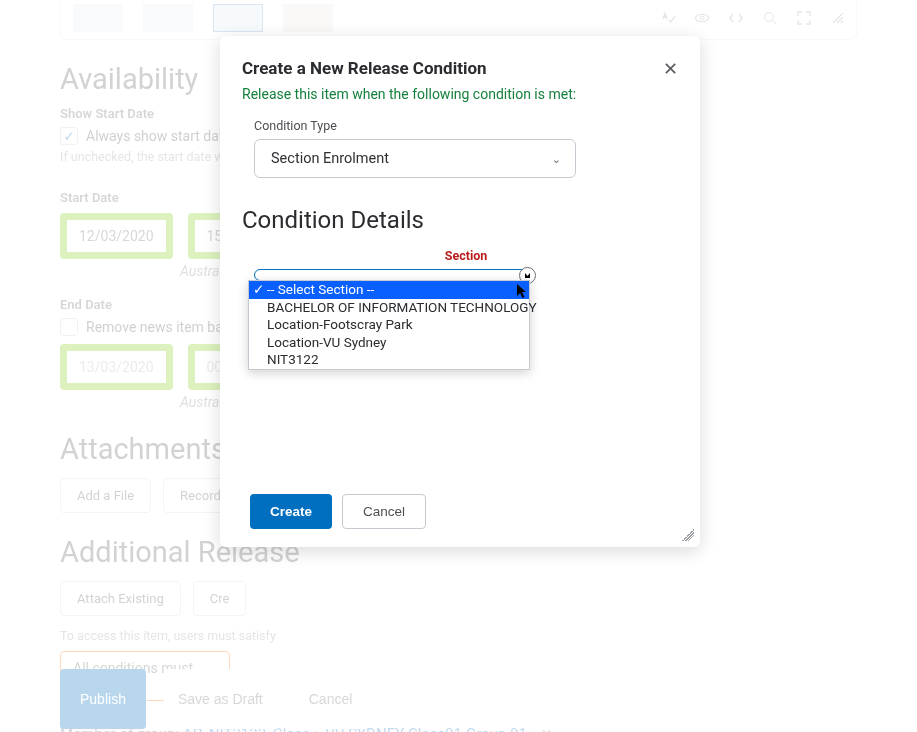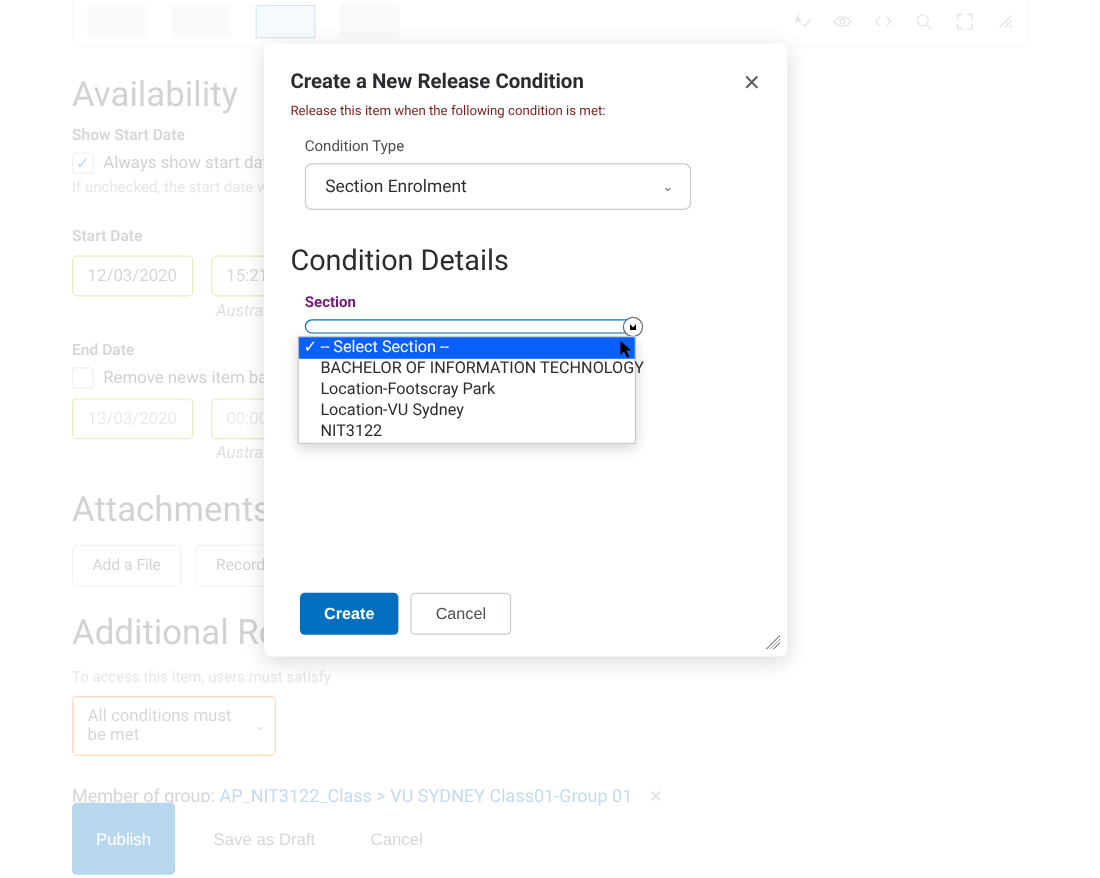--- a/index.html
+++ b/index.html
@@ -90,21 +90,21 @@
     width: 18px; height: 18px;
     border: 1px solid #c6cbd1;
     border-radius: 3px;
     display: inline-flex;
     align-items: center; justify-content: center;
     color: #257ac2;
     font-size: 14px;
   }
   .date-row { display: flex; gap: 15px; margin-top: 8px; }
   .inputish {
-    border: 1px solid #84cc16;
+    border: 7px solid #84cc16;
     border-radius: 4px;
     padding: 8px 12px;
     font-size: 14px;
     color: #6b6e73;
     min-width: 100px;
   }
   .timezone {
     font-style: italic;
     color: #8b8f95;
     font-size: 14px;
@@ -147,43 +147,43 @@
   }
   .btn-ghost {
     background:#fff; border:none;
     color:#6b6e73; font-size:14px; padding:9px 14px;
   }
 
   
   .modal {
     position: absolute;
     top: 36px; left: 220px;
-    width: 436px;
+    width: 480px;
     height: 511px;
     background: #fff;
     border-radius: 6px;
     box-shadow: 0 4px 18px rgba(0,0,0,0.15);
     padding: 22px 22px 20px 22px;
   }
   .modal-title {
     font-weight: 700;
     font-size: 17px;
     color: #2a2c2f;
   }
   .modal-close {
     position: absolute;
     top: 22px; right: 22px;
     font-size: 18px;
     color: #5c5e62;
     cursor: pointer;
   }
   .modal-desc {
     margin-top: 8px;
-    font-size: 11px;
-    color: #7f1d1d;
+    font-size: 14px;
+    color: #15803d;
   }
   .mfield-label {
     font-size: 12.5px;
     font-weight: 400;
     color: #4c4e52;
     margin-top: 16px;
     margin-left: 12px;
   }
   .m-select {
     border: 1px solid #c6cbd1;
@@ -199,23 +199,24 @@
 
   .modal h3 {
     font-weight: 400;
     font-size: 24px;
     color: #2a2c2f;
     margin: 28px 0 8px 0;
   }
   .sec-label {
     font-size: 12.5px;
     font-weight: 700;
-    color: #701a75;
+    color: #b91c1c;
     margin-top: 14px;
     margin-left: 12px;
+    text-align: center;
   }
   
   .sec-select-closed-part {
     border: 1px solid #006fbf;
     border-radius: 6px;
     width: 280px;
     height: 12px;
     margin: 6px 0 0 12px;
     position: relative;
     z-index: 2;
@@ -357,20 +358,24 @@
   </div>
   <div class="timezone">Australi</div>
 
   <h2>Attachments</h2>
   <div class="btn-row">
     <span class="btn-sm">Add a File</span>
     <span class="btn-sm">Record Au</span>
   </div>
 
   <h2>Additional Release</h2>
+  <div class="btn-row">
+    <span class="btn-sm">Attach Existing</span>
+    <span class="btn-sm">Cre</span>
+  </div>
   <div class="hint" style="margin-top:12px">To access this item, users must satisfy</div>
   <div class="dropdown-faux">
     <span>All conditions must be met</span>
     <span class="chev">⌄</span>
   </div>
 
   <div class="group-line">
     <span>Member of group: </span>
     <span class="group-path">AP_NIT3122_Class &gt; VU SYDNEY Class01-Group 01</span>
     <span class="group-x">✕</span>

